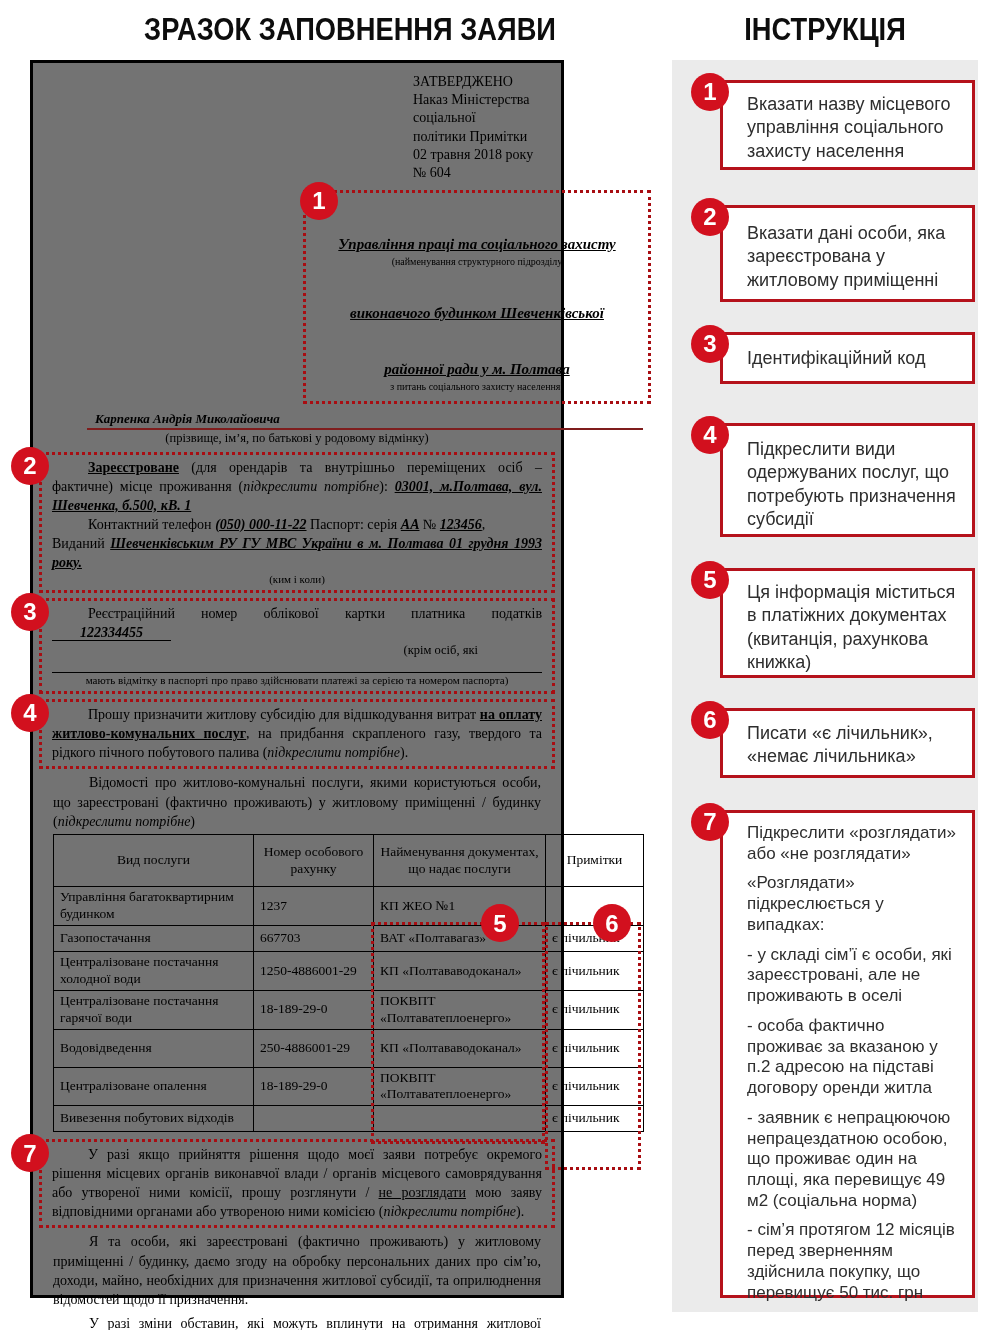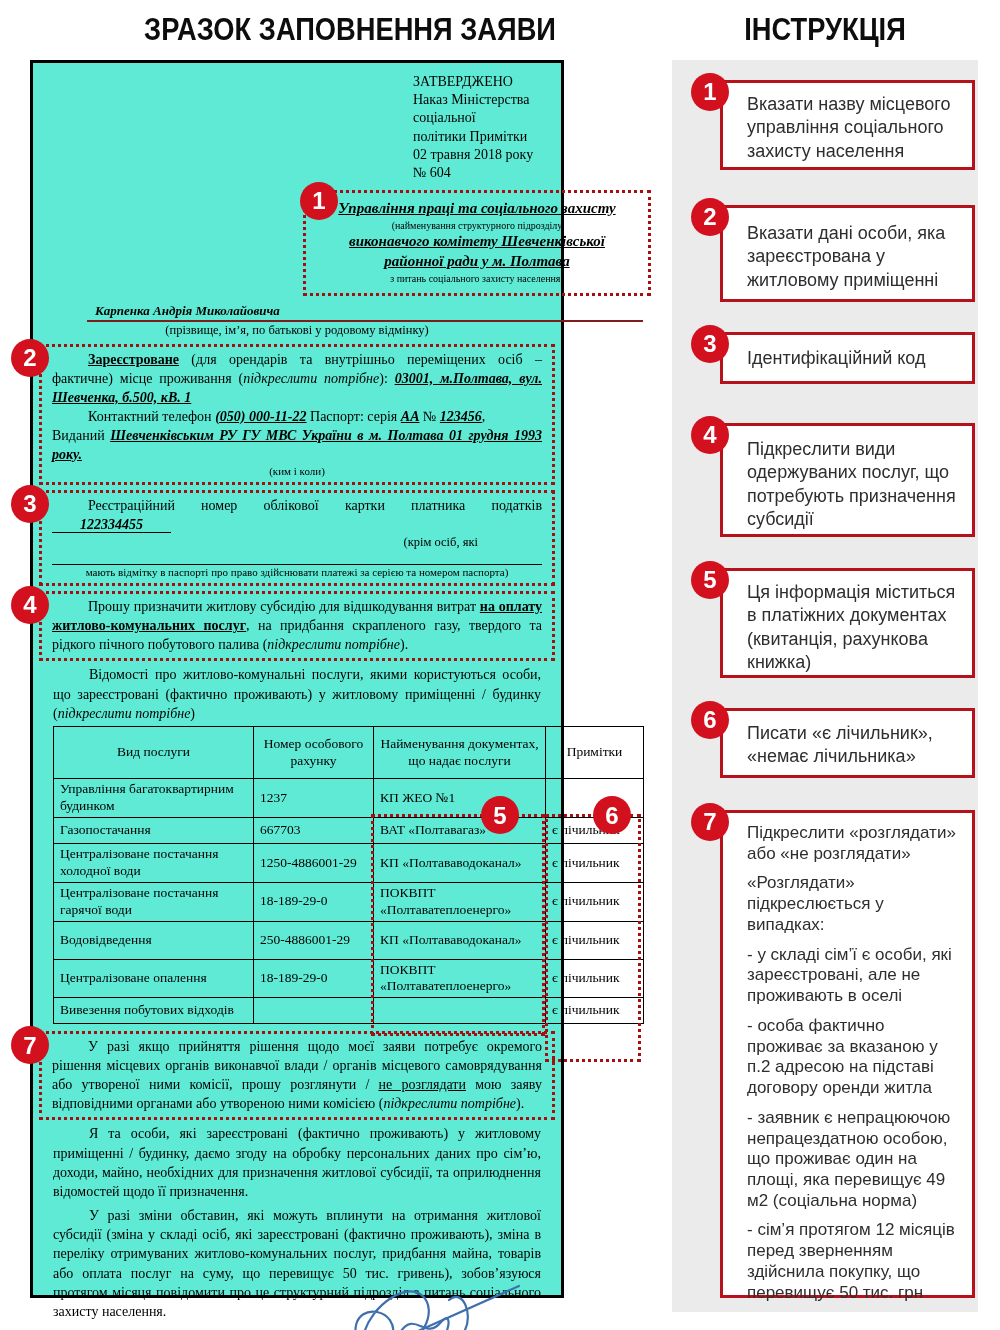--- a/index.html
+++ b/index.html
@@ -9,29 +9,29 @@
 
   .h-title { position:absolute; top:12px; font-family:"Liberation Sans", sans-serif;
              font-weight:700; font-size:31px; color:#0d0d0d; text-align:center;
              transform:scaleX(0.88); transform-origin:center; white-space:nowrap; }
   .h-left  { left:30px;  width:640px; }
   .h-right { left:672px; width:306px; }
 
   .gray-panel { position:absolute; left:672px; top:60px; width:306px; height:1252px; background:#ebebeb; }
 
   
-  .doc { position:absolute; left:30px; top:60px; width:534px; height:1238px; background:#5eead4;
+  .doc { position:absolute; left:30px; top:60px; width:534px; height:1238px; background:#737373;
          border:3px solid #000; padding:10px 20px 0 20px; font-size:14px; line-height:1.32; }
 
   .approved { margin:0 0 0 360px; font-size:14px; line-height:1.3; }
 
   .dotted { border:3px dotted #a80d12; }
 
   .box1 { position:relative; margin:8px 0 0 250px; width:348px; padding:6px 6px 8px 6px; text-align:center; }
-  .box1 .l-main { font-weight:700; font-style:italic; text-decoration:underline; font-size:15px; }
+  .box1 .l-main { font-weight:700; font-style:italic; text-decoration:underline; font-size:15px;margin-top:36px; }
   .small-cap { font-size:10px; }
 
   .zayava { text-align:center; margin-top:5px; font-size:15px; }
   .zayava .sub { font-size:14px; font-weight:400; }
 
   .name-row { margin:6px 0 0 34px; width:556px; border-bottom:2px solid #7f1d1d; padding:0 0 1px 8px;
               font-weight:700; font-style:italic; font-size:13px; }
   .name-cap { text-align:center; font-size:12.5px; }
 
   .sec { position:relative; margin:5px -14px 0 -14px; padding:3px 10px 4px 10px; }
@@ -106,21 +106,21 @@
       <div>ЗАТВЕРДЖЕНО</div>
       <div>Наказ Міністерства соціальної</div>
       <div>політики Примітки</div>
       <div>02 травня 2018 року № 604</div>
     </div>
 
     <div class="box1 dotted">
       <div class="badge">1</div>
       <div class="l-main">Управління праці та соціального захисту</div>
       <div class="small-cap">(найменування структурного підрозділу</div>
-      <div class="l-main">виконавчого комітету Шевченківської</div>
+      <div class="l-main">виконавчого будинком Шевченківської</div>
       <div class="l-main">районної ради у м. Полтава</div>
       <div class="small-cap">з питань соціального захисту населення)</div>
     </div>
 
 
     <div class="name-row">Карпенка Андрія Миколайовича</div>
     <div class="name-cap">(прізвище, ім’я, по батькові у родовому відмінку)</div>
 
     <div class="sec dotted">
       <div class="badge badge-sec">2</div>

